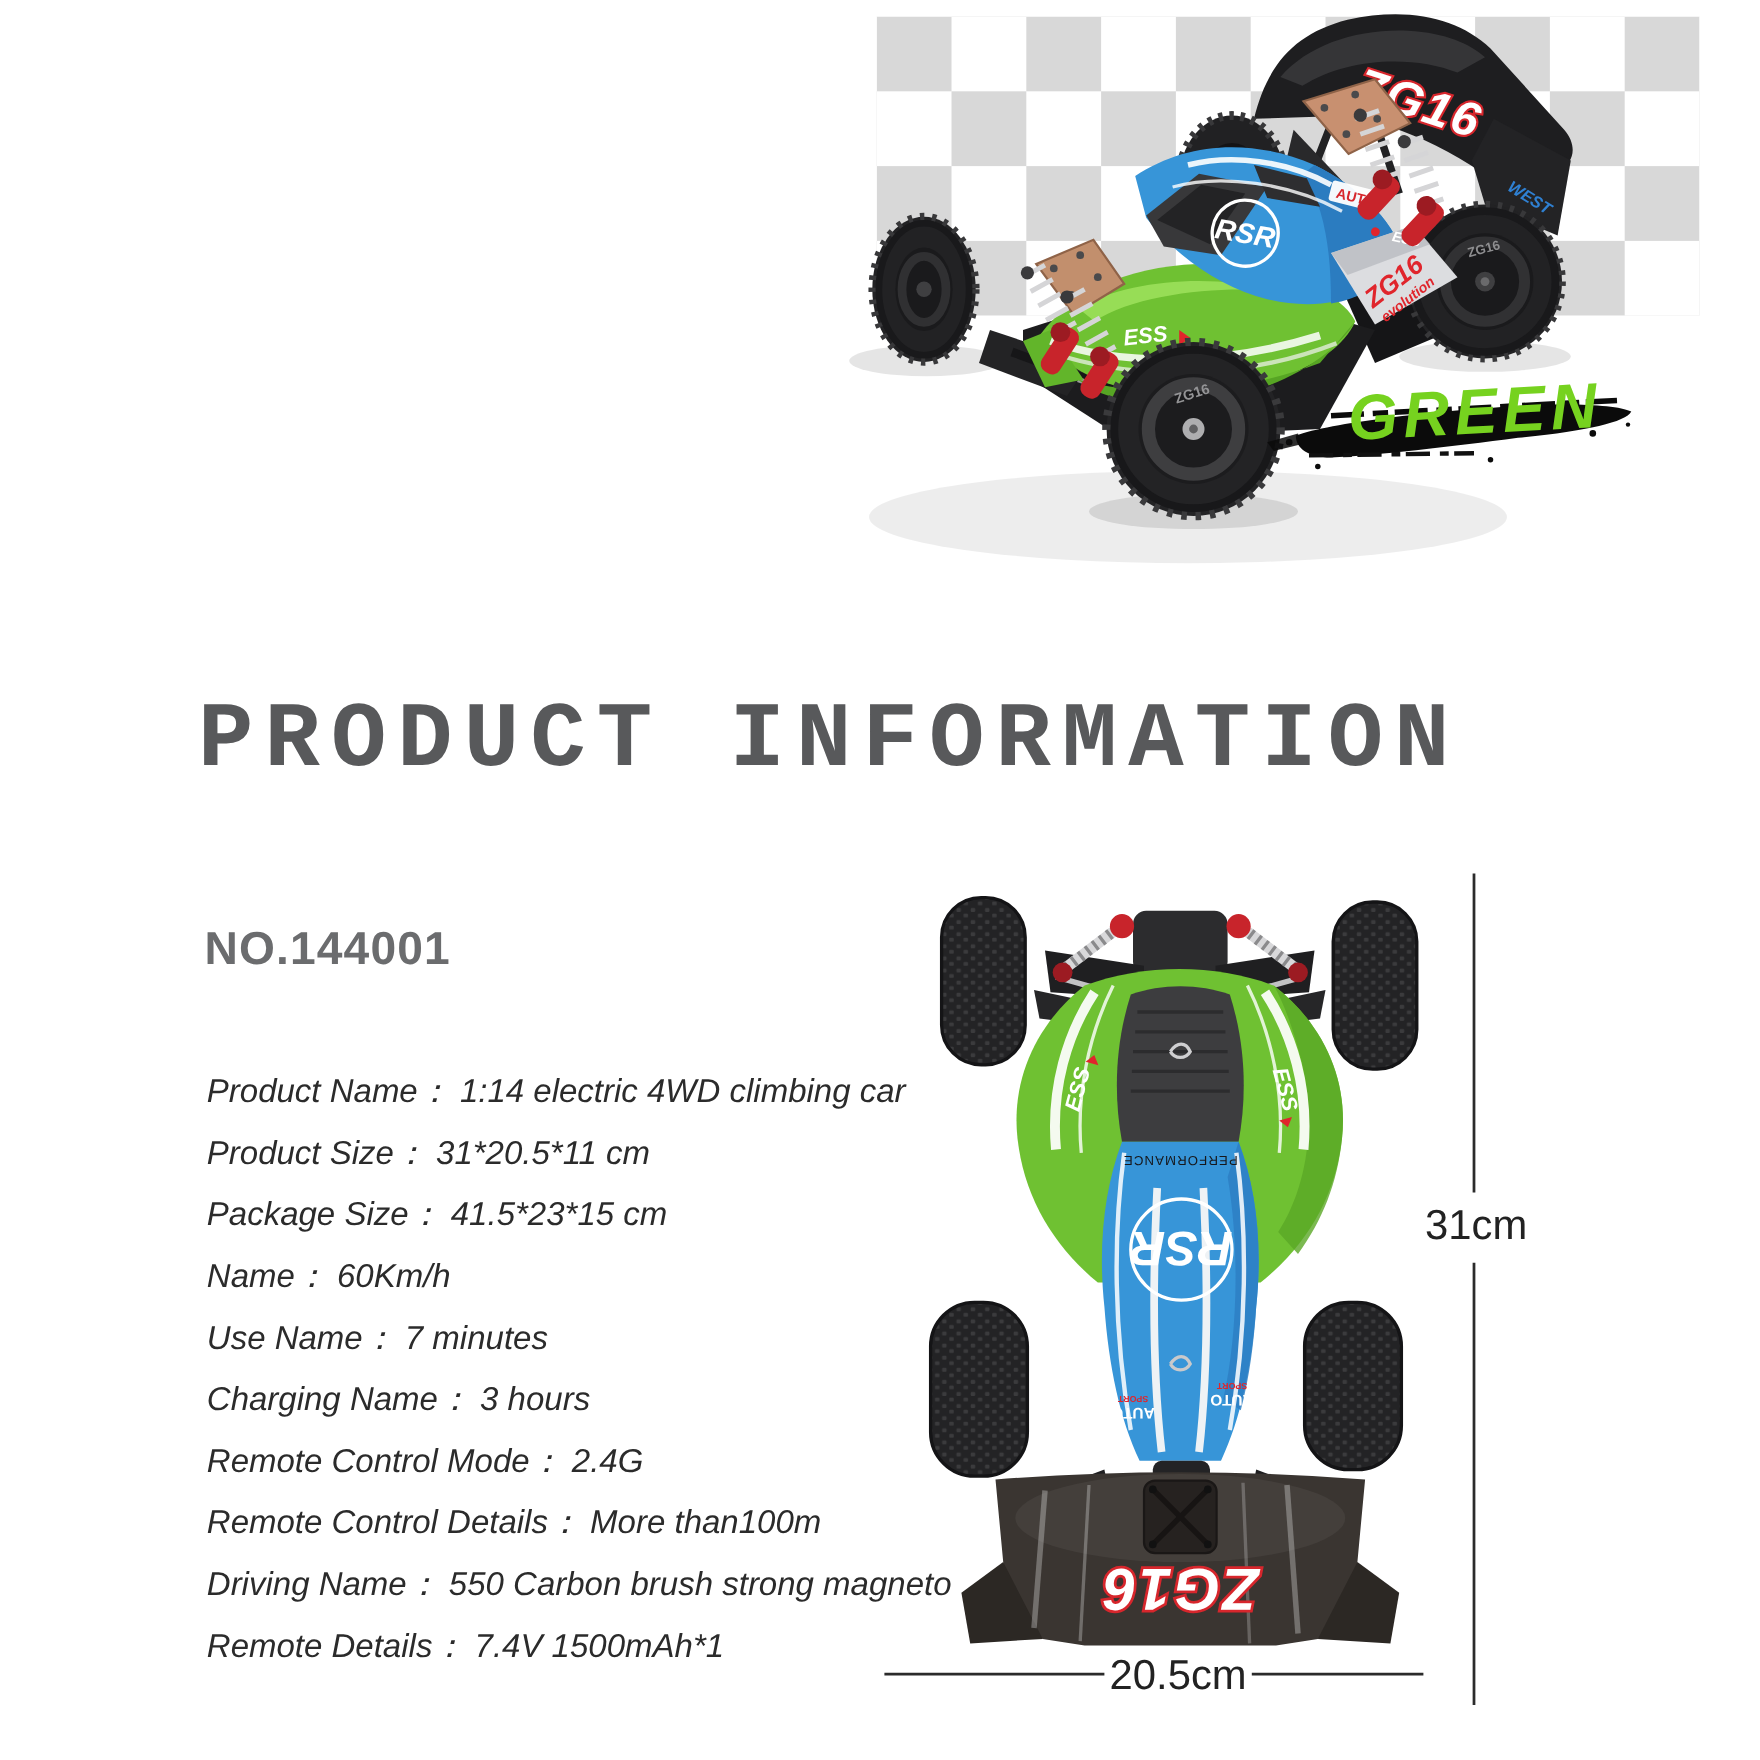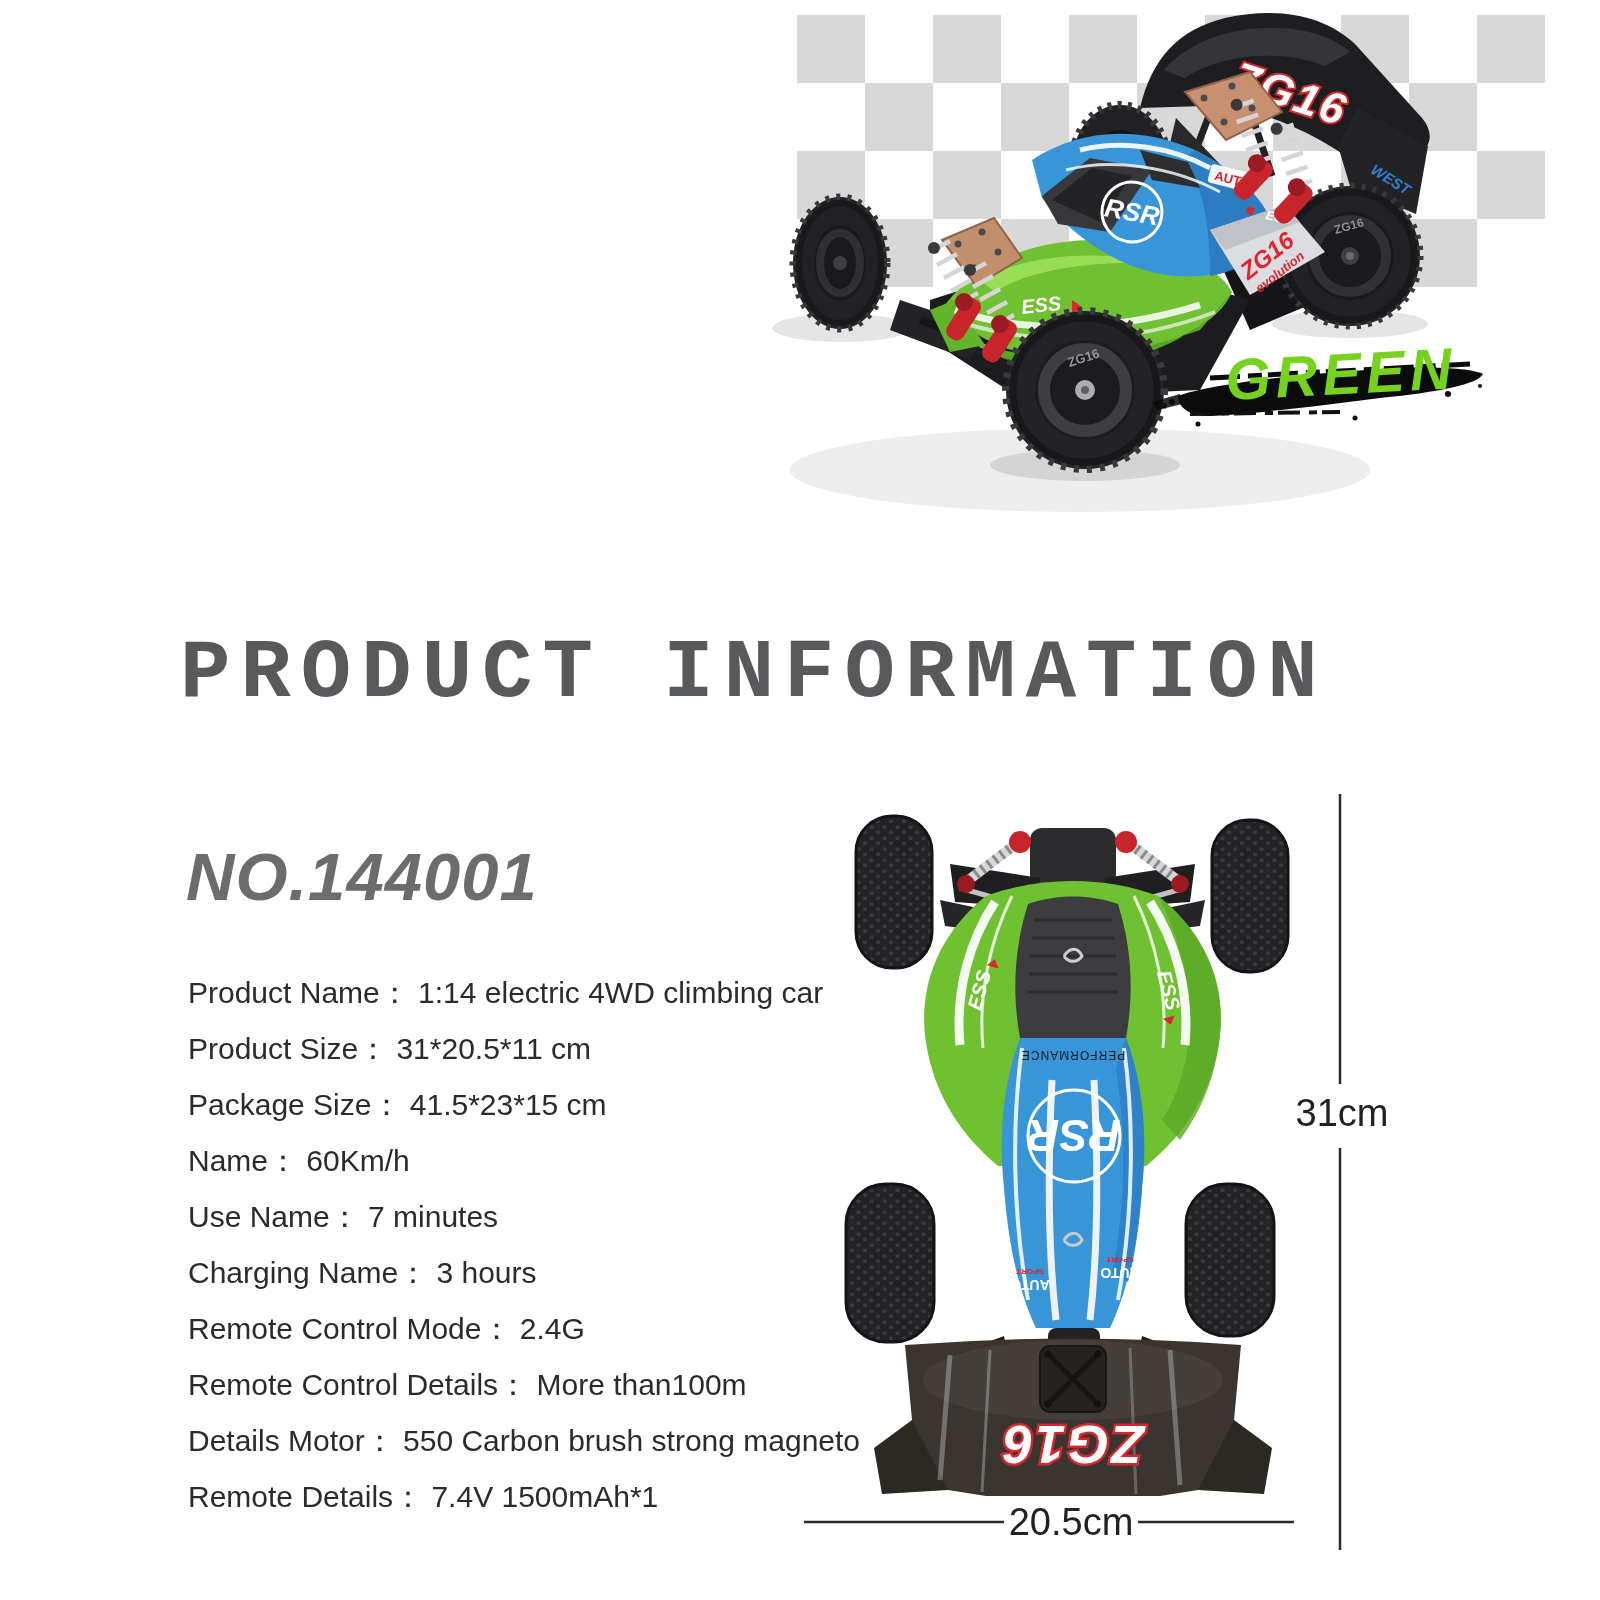--- a/index.html
+++ b/index.html
@@ -22,28 +22,28 @@
   #hero-svg{left:780px;top:0px;width:700px;height:720px;}
   #topdown-svg{left:790px;top:780px;width:620px;height:800px;}
   #page-title{
     position:absolute;left:180px;top:626px;margin:0;
     font-size:84px;font-weight:700;letter-spacing:10px;white-space:nowrap;
     color:var(--heading-color);
     font-family:Liberation Mono, monospace;
   }
   #model-number{
     position:absolute;left:186px;top:838px;
-    font-size:67px;font-weight:700;font-style:italic;letter-spacing:1px;
+    font-size:42px;font-weight:700;letter-spacing:1px;
     color:#6b6c6e;white-space:nowrap;
   }
   #specs{
     position:absolute;left:188px;top:965px;
     font-size:30px;line-height:56px;color:var(--spec-color);
   }
-  .spec-line{white-space:nowrap;}
+  .spec-line{white-space:nowrap;font-style:italic;}
   .green-label-text{
     fill:var(--green-label);
     font-family:"Liberation Sans",sans-serif;
     font-weight:700;font-style:italic;font-size:58px;letter-spacing:5px;
   }
   .dim-label{fill:#222;font-family:"Liberation Sans",sans-serif;font-size:38px;}
   .svg-sans{font-family:"Liberation Sans",sans-serif;}
 </style>
 </head>
 <body>
@@ -198,21 +198,21 @@
 <div id="model-number">NO.144001</div>
 <div id="specs">
     <div class="spec-line"><span>Product Name： </span><span>1:14 electric 4WD climbing car</span></div>
     <div class="spec-line"><span>Product Size： </span><span>31*20.5*11 cm</span></div>
     <div class="spec-line"><span>Package Size： </span><span>41.5*23*15 cm</span></div>
     <div class="spec-line"><span>Name： </span><span>60Km/h</span></div>
     <div class="spec-line"><span>Use Name： </span><span>7 minutes</span></div>
     <div class="spec-line"><span>Charging Name： </span><span>3 hours</span></div>
     <div class="spec-line"><span>Remote Control Mode： </span><span>2.4G</span></div>
     <div class="spec-line"><span>Remote Control Details： </span><span>More than100m</span></div>
-    <div class="spec-line"><span>Details Motor： </span><span>550 Carbon brush strong magneto</span></div>
+    <div class="spec-line"><span>Driving Name： </span><span>550 Carbon brush strong magneto</span></div>
     <div class="spec-line"><span>Remote Details： </span><span>7.4V 1500mAh*1</span></div>
   </div>
 
 <svg id="topdown-svg" viewBox="0 0 620 800">
   <defs>
     <pattern id="tdtread" width="13" height="11" patternUnits="userSpaceOnUse">
       <rect width="13" height="11" fill="#232325"></rect>
       <rect x="1.5" y="1.5" width="4" height="3.5" rx="1" fill="#3b3b3d"></rect>
       <rect x="8" y="6.5" width="4" height="3.5" rx="1" fill="#3b3b3d"></rect>
     </pattern>

